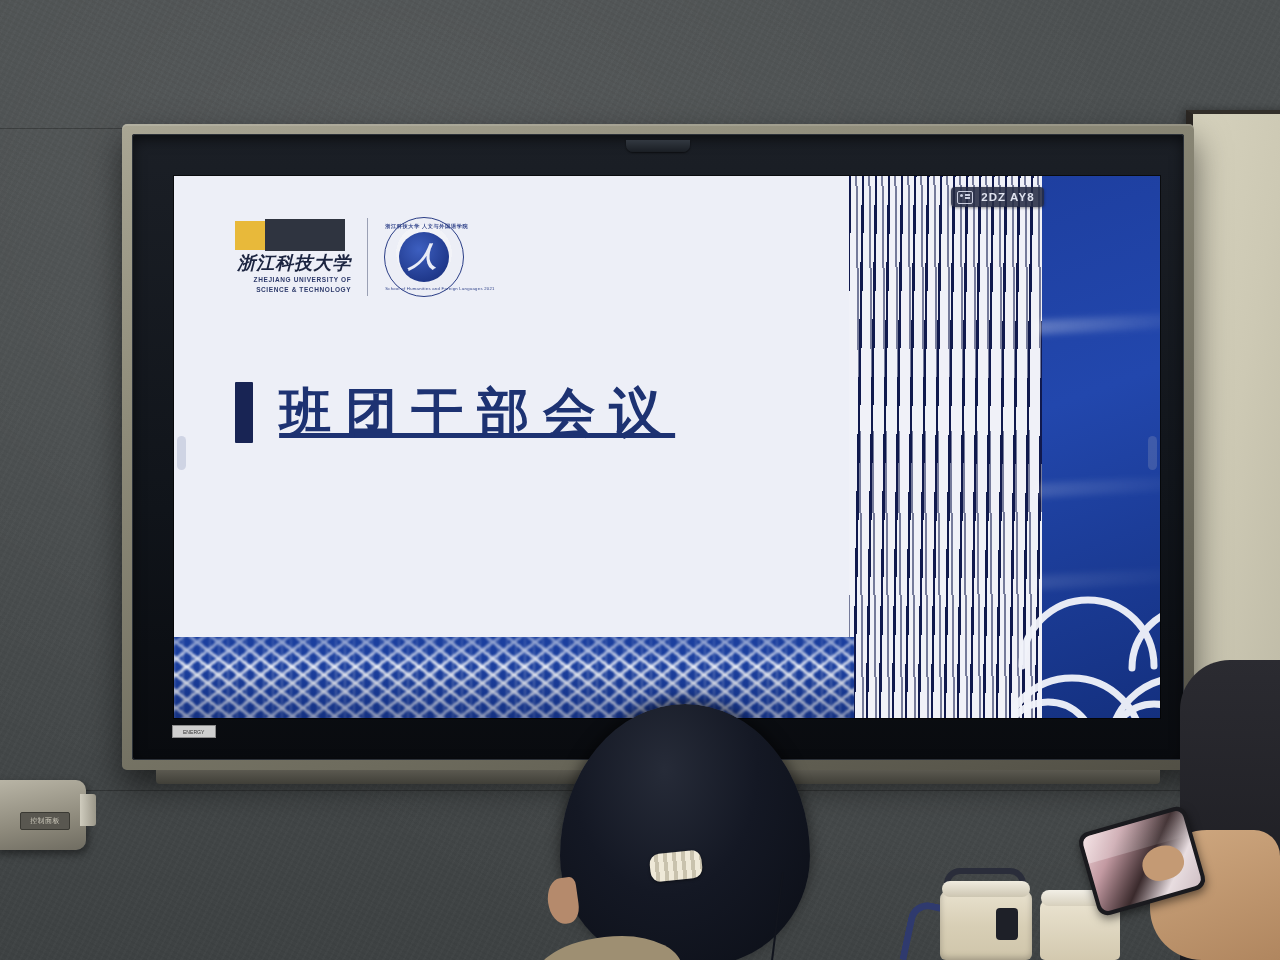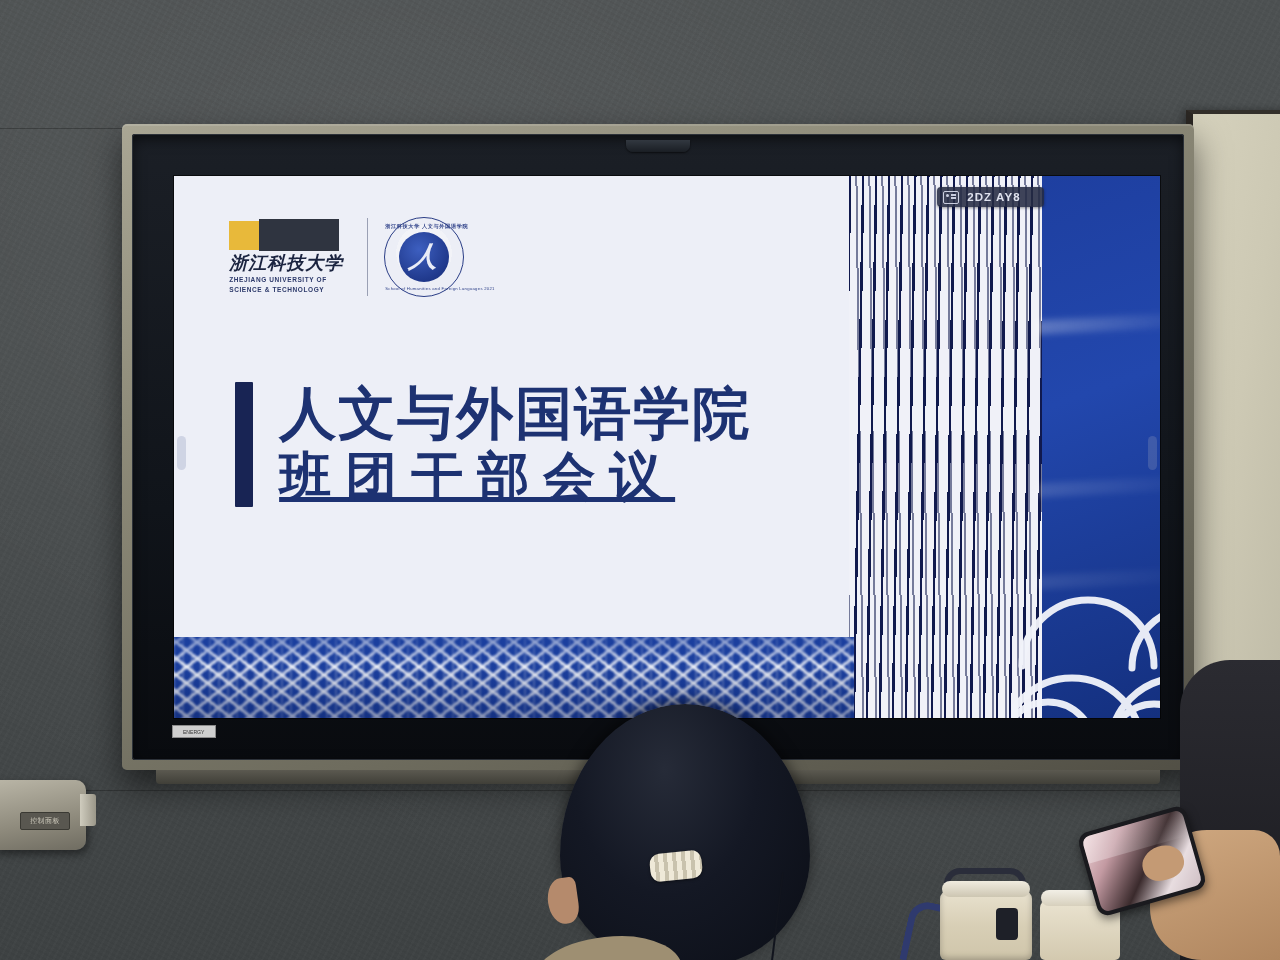--- a/index.html
+++ b/index.html
@@ -92,21 +92,21 @@
     background-image:
       repeating-linear-gradient(38deg, rgba(255,255,255,.92) 0 3px, rgba(27,63,158,0) 3px 13px),
       repeating-linear-gradient(-38deg, rgba(255,255,255,.85) 0 3px, rgba(27,63,158,0) 3px 13px),
       repeating-linear-gradient(90deg, rgba(255,255,255,.25) 0 2px, transparent 2px 9px);
     filter:blur(1.1px);opacity:.95;}
   .wave-band .shade{position:absolute;inset:0;
     background:linear-gradient(180deg, rgba(27,63,158,.55) 0%, rgba(27,63,158,0) 35%, rgba(12,32,96,.45) 100%);}
 
   
   .logos{position:absolute;left:5.6%;top:7.5%;display:flex;align-items:center;gap:16px;}
-  .logo-zust{display:flex;flex-direction:column;align-items:flex-start;width:122px;}
+  .logo-zust{display:flex;flex-direction:column;align-items:flex-end;width:122px;}
   .logo-marks{display:flex;align-items:flex-start;height:32px;width:116px;position:relative;}
   .mk-y{position:absolute;left:0;top:2px;width:34px;height:29px;background:#e8b93a;}
   .mk-d{position:absolute;left:30px;top:0;width:80px;height:27px;background:#2f3440;}
   .mk-d2{position:absolute;left:30px;top:23px;width:80px;height:9px;background:#2f3440;}
   .lz-cn{font-family:"Liberation Serif","DejaVu Serif",serif;font-weight:bold;
     font-size:18px;color:#1b2440;letter-spacing:1px;margin-top:3px;
     font-style:italic;line-height:1.05;}
   .lz-en{font-size:6.5px;color:#2d3a6b;font-weight:bold;letter-spacing:.6px;
     text-align:center;line-height:1.45;margin-top:2px;}
   .divider{width:1px;height:78px;background:#9aa0b4;}
@@ -131,21 +131,21 @@
   .title-bar{width:18px;background:#182454;border-radius:1px;}
   .title-lines{display:flex;flex-direction:column;justify-content:center;}
   .t-l1{font-size:57px;font-weight:bold;color:#1d3272;line-height:1.12;
         letter-spacing:2px;white-space:nowrap;}
   .t-l2{font-size:52px;font-weight:bold;color:#1d3272;line-height:1.18;
         letter-spacing:14px;white-space:nowrap;text-decoration:underline;}
 
   
   .badge{position:absolute;right:11.8%;top:2.1%;height:20px;
     background:rgba(36,42,66,.88);border-radius:4px;
-    display:flex;align-items:center;gap:8px;padding:0 23px 0 6px;
+    display:flex;align-items:center;gap:8px;padding:0 9px 0 6px;
     box-shadow:0 1px 3px rgba(0,0,0,.4);}
   .badge .bi{width:14px;height:11px;border:1.3px solid #c9cddf;border-radius:2px;
     position:relative;flex:none;}
   .badge .bi:before{content:"";position:absolute;left:2px;top:2px;width:3px;height:3px;
     background:#c9cddf;border-radius:50%;}
   .badge .bi:after{content:"";position:absolute;left:6.5px;top:2.5px;width:5px;height:1.3px;
     background:#c9cddf;box-shadow:0 3px 0 #c9cddf;}
   .badge span{font-size:11.5px;color:#dfe2ee;letter-spacing:1.1px;font-weight:bold;}
 
   .edge-handle{position:absolute;left:3px;top:48%;width:9px;height:34px;
@@ -270,21 +270,20 @@
               <div class="disc">
                 <div class="glyph">人</div>
               </div>
               <div class="ring-en">School of Humanities and Foreign Languages  2021</div>
             </div>
           </div>
 
           <div class="title-wrap">
             <div class="title-bar"></div>
             <div class="title-lines">
-              <div class="t-l1">人文与外国语学院</div>
               <div class="t-l2">班团干部会议</div>
             </div>
           </div>
 
           <div class="badge">
             <div class="bi"></div>
             <span>2DZ AY8</span>
           </div>
 
           <div class="edge-handle"></div>

